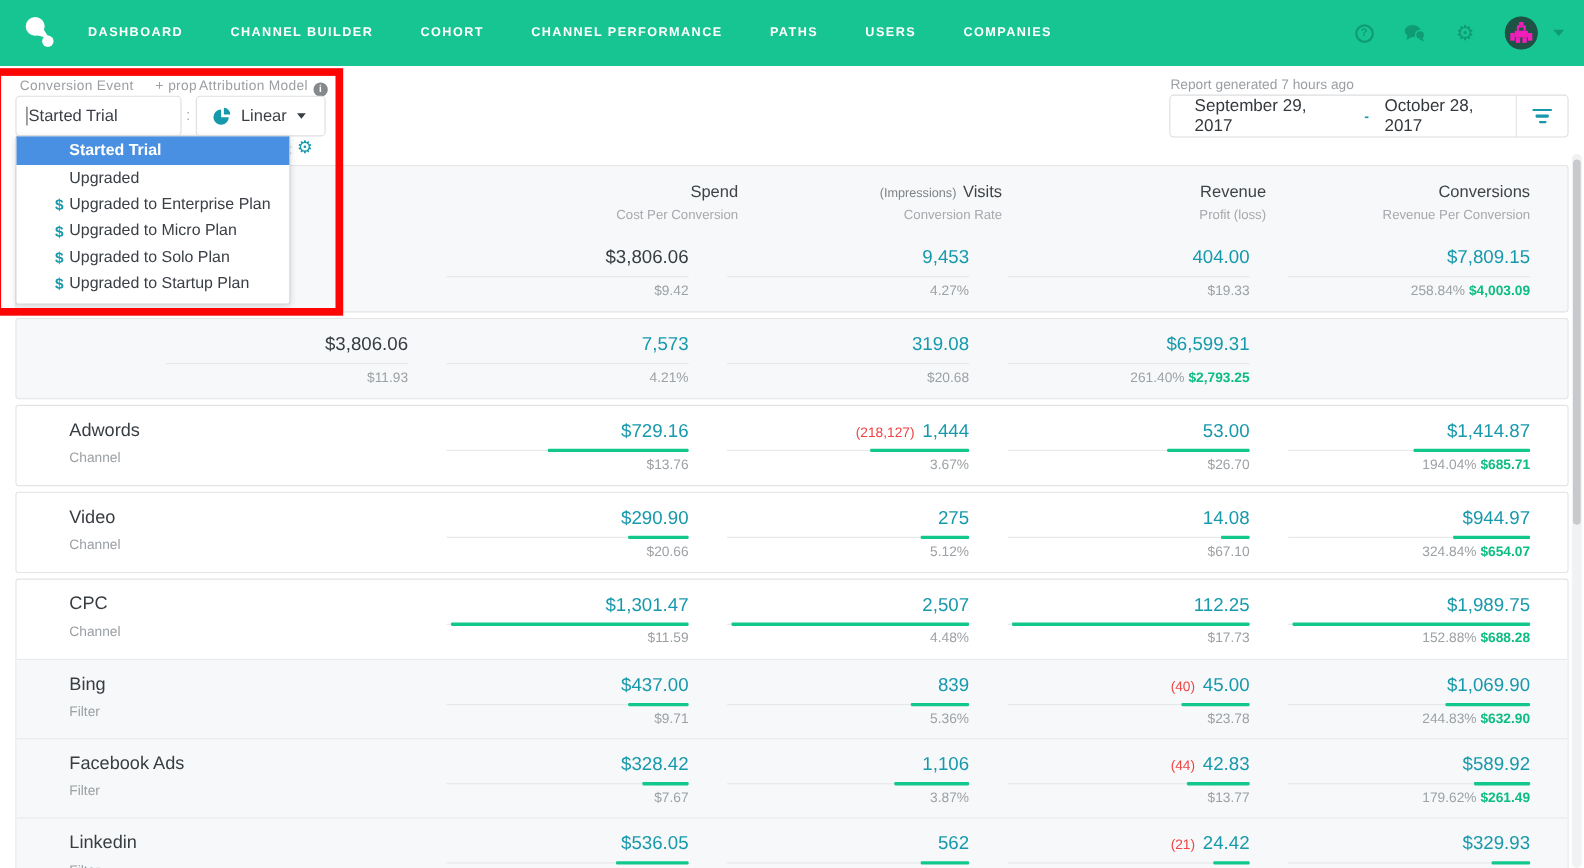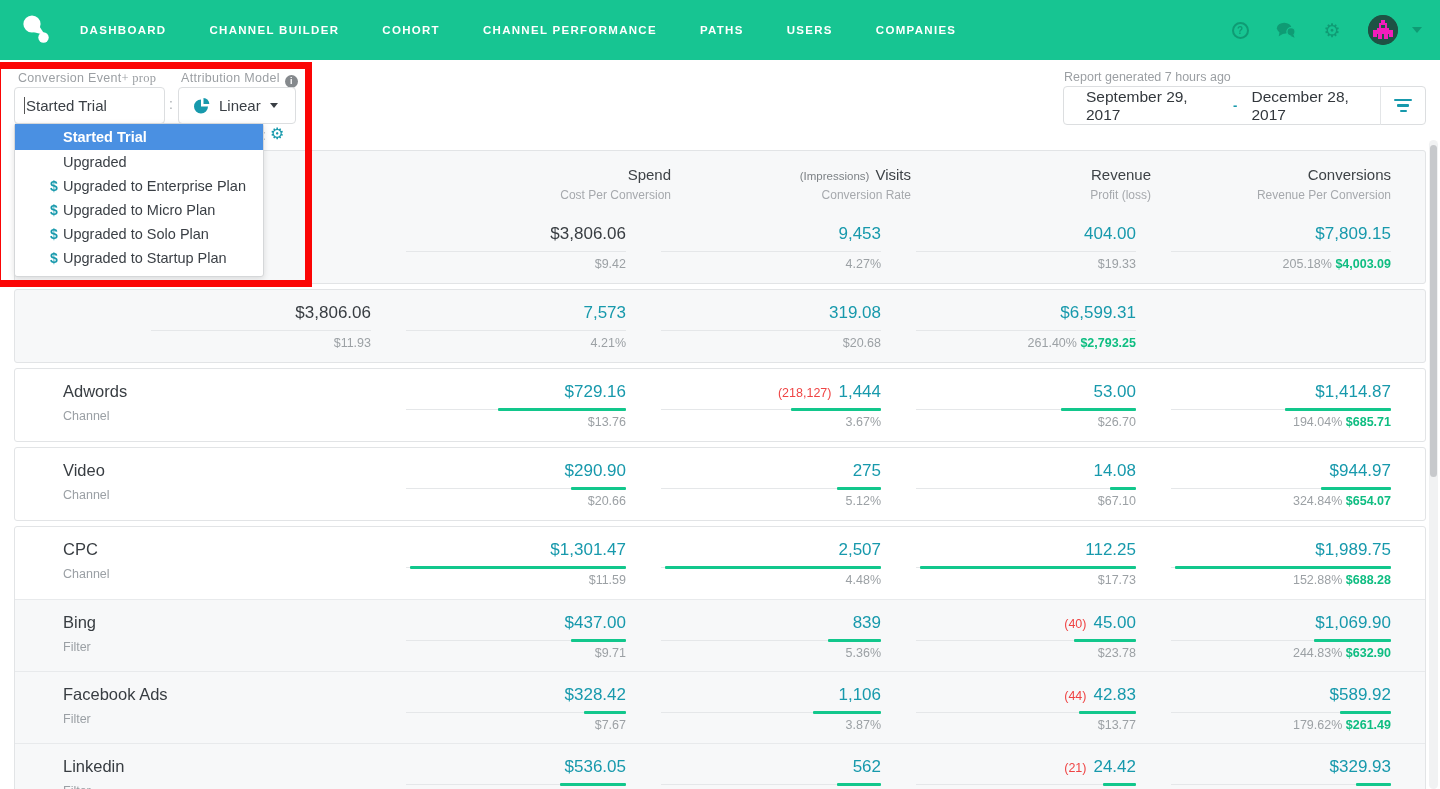--- a/index.html
+++ b/index.html
@@ -21,21 +21,21 @@
   .gear-glyph { font-size:19px; line-height:19px; color:#0F9B74; }
   .avatar { width:30px; height:30px; border-radius:50%; overflow:hidden; cursor:pointer;
     background:#1E5244; }
   .caret-dn { width:0; height:0; border-left:5px solid transparent; border-right:5px solid transparent;
     border-top:6px solid #0F9B74; cursor:pointer; margin-left:-12px;}
 
   
   .lbl { position:absolute; font-size:12.5px; color:#9B9FA3; letter-spacing:.3px; }
   #conv-label { left:18px; top:71px; }
   #attr-label { left:181px; top:71px; }
-  .proplink { margin-left:0; cursor:pointer;font-family:Liberation Serif, serif; }
+  .proplink { margin-left:20px; cursor:pointer; }
   .info-dot { display:inline-flex; width:13px; height:13px; border-radius:50%; background:#85898D;
     color:#fff; font-size:9px; align-items:center; justify-content:center; margin-left:5px;
     font-weight:700; vertical-align:-2px; font-style:normal;}
   .inputbox { position:absolute; left:14px; top:87px; width:151px; height:37px; background:#fff;
     border:1px solid #DCDEE0; border-radius:4px; display:flex; align-items:center; padding-left:9px;
     font-size:15px; color:#3A3F45; cursor:text; }
   .caret-bar { display:inline-block; width:1px; height:17px; background:#555; margin-right:1px; }
   .colon { position:absolute; left:169px; top:96px; color:#A9ADB1; font-size:14px; }
   .modelbox { position:absolute; left:178px; top:87px; width:118px; height:37px; background:#fff;
     border:1px solid #DCDEE0; border-radius:4px; display:flex; align-items:center; gap:9px;
@@ -169,21 +169,21 @@
   <span>Linear</span>
   <i class="dd-caret"></i>
 </div>
 <span class="colon2">:</span>
 <span class="gear-teal">⚙</span>
 
 <div id="report-label">Report generated 7 hours ago</div>
 <div class="datebox">
   <span>September 29, 2017</span>
   <span class="dash">-</span>
-  <span>December 28, 2017</span>
+  <span>October 28, 2017</span>
   <span class="vdiv"></span>
   <span class="filt">
     <i style="width:18px"></i>
       <i style="width:12px"></i>
       <i style="width:7px"></i>
   </span>
 </div>
 
 <div id="cards">
     <div class="card gray">
@@ -222,21 +222,21 @@
     <div class="subval"><span>4.27%</span></div>
   </div>
         <div class="cell">
     <div class="main">404.00</div>
     <div class="rule"></div>
     <div class="subval"><span>$19.33</span></div>
   </div>
         <div class="cell">
     <div class="main">$7,809.15</div>
     <div class="rule"></div>
-    <div class="subval"><span class="pct">205.18%</span> <span class="amt green">$4,003.09</span></div>
+    <div class="subval"><span class="pct">258.84%</span> <span class="amt green">$4,003.09</span></div>
   </div>
       </div>
     </div>
     <div class="card gray">
       <div class="grid row">
         <div class="cell">
     <div class="main dark">$3,806.06</div>
     <div class="rule"></div>
     <div class="subval"><span>$11.93</span></div>
   </div>

